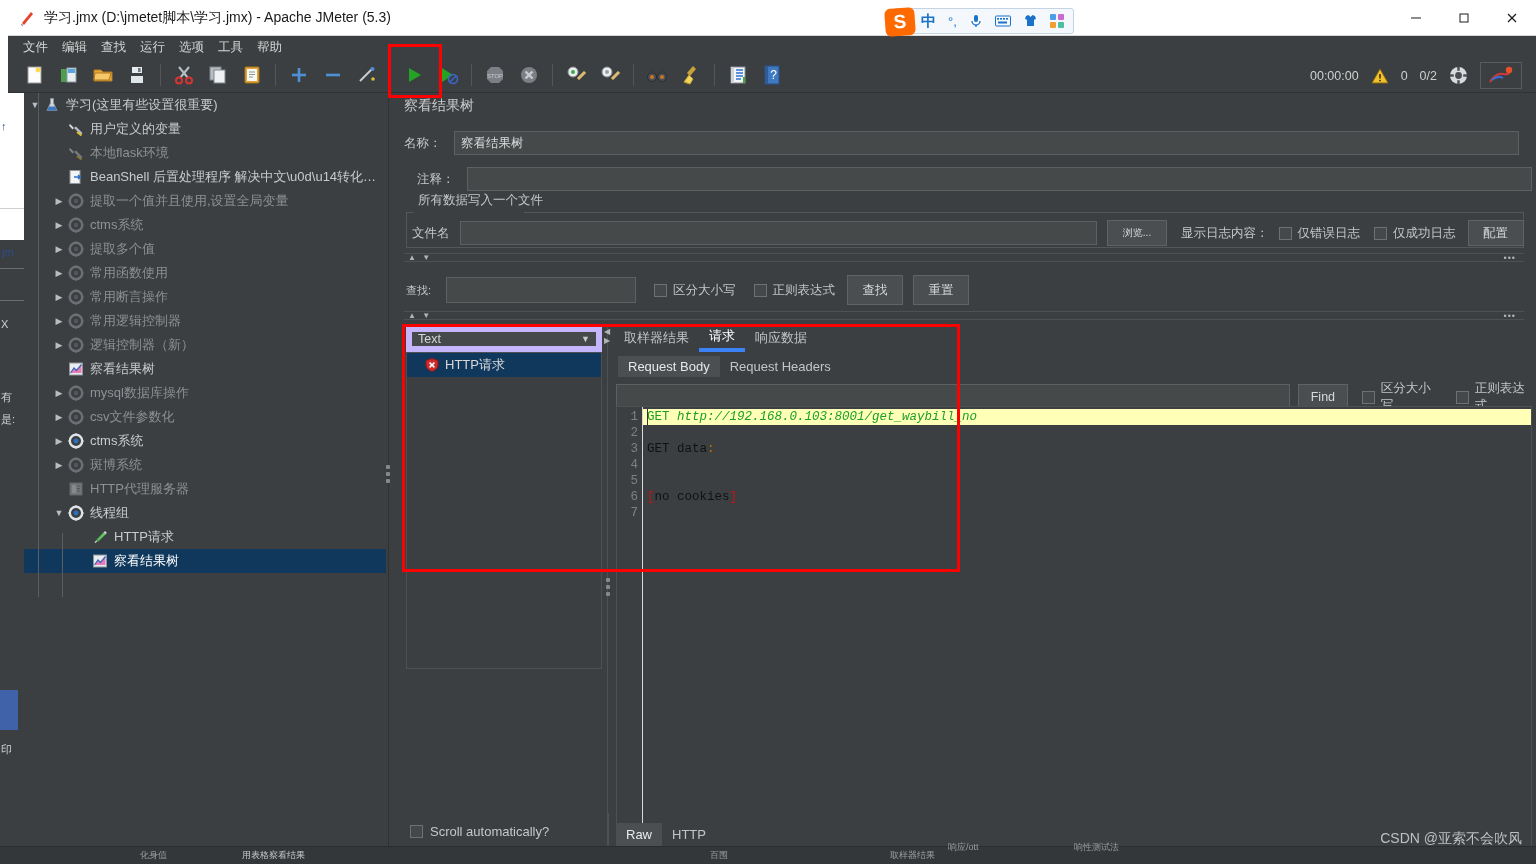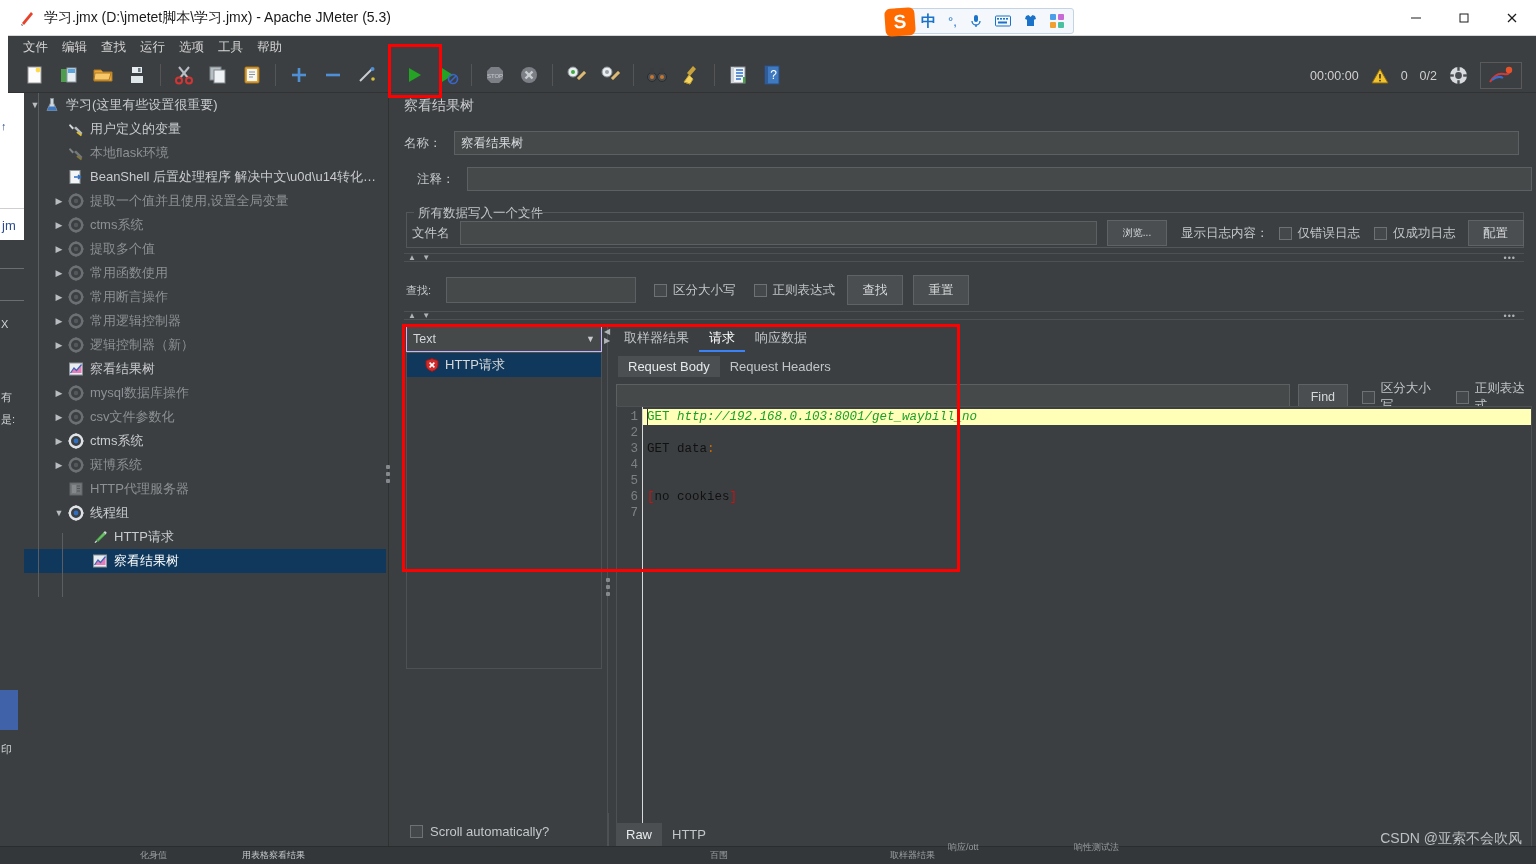--- a/index.html
+++ b/index.html
@@ -10,21 +10,21 @@
     background: #3c3f41;
     font-family: "Liberation Sans", "DejaVu Sans", sans-serif;
     -webkit-font-smoothing: antialiased;
   }
   #root { position: relative; width: 1536px; height: 864px; background: #3c3f41; }
 
   
   .bg-strip { position: absolute; background: #3c3f41; }
   .bg-white { position:absolute; background:#ffffff; }
   .bg-line { position:absolute; background:#9a9a9a; }
-  .bg-txt { position:absolute; color:#2b4d8f; font-size:13px; font-family:"Liberation Sans",sans-serif; white-space:nowrap; }
+  .bg-txt { position:absolute; color:#2b4d8f; font-size:11px; font-family:"Liberation Sans",sans-serif; white-space:nowrap;margin-top:28px; }
   .bg-txt2 { position:absolute; color:#cfd2d4; font-size:11px; white-space:nowrap; }
 
   
   .titlebar {
     position: absolute; left: 8px; top: 0; width: 1528px; height: 36px;
     background: #ffffff; border-bottom: 1px solid #d8d8d8;
     display: flex; align-items: center;
   }
   .title-icon { margin-left: 10px; width: 18px; height: 18px; position: relative; }
   .title-text { margin-left: 8px; font-size: 14px; color: #1a1a1a; white-space: nowrap; }
@@ -113,32 +113,32 @@
   .cb { width: 13px; height: 13px; border: 1px solid #6d7174; background: #44484a; display:inline-block; flex:0 0 13px; }
   .cbrow { display: flex; align-items: center; gap: 6px; }
   .cbrow .lbl { font-size: 12.5px; }
 
   .hsplit { position:absolute; height: 9px; background:#3c3f41; border-top:1px solid #4e5153; border-bottom:1px solid #4e5153; display:flex; align-items:center; }
   .hsplit .arrs { margin-left: 4px; color:#b0b3b6; font-size: 8px; letter-spacing:2px; }
   .hsplit .dots { position:absolute; right: 8px; color:#b0b3b6; font-size: 9px; letter-spacing:1px; }
 
   
   .combo {
-    position:absolute; background:#45494a; border:1px solid #c4b5fd; height:26px;
+    position:absolute; background:#45494a; border:6px solid #c4b5fd; height:26px;
     display:flex; align-items:center; padding: 0 6px; color:#d4d6d9; font-size:12.5px; justify-content: space-between;
   }
   .combo .arrow { color:#c8cacd; font-size:9px; }
 
   .res-list { position:absolute; background:#3c3f41; border:1px solid #4e5153; overflow:hidden; }
   .res-item { height: 24px; display:flex; align-items:center; gap:6px; padding-left:18px; font-size:13px; color:#d6d8da; }
   .res-item.sel { background:#10385c; }
 
   .tabs { position:absolute; display:flex; align-items:flex-end; height: 26px; }
   .tab { font-size: 13px; color:#c2c5c8; padding: 3px 10px; border-bottom: 2px solid transparent; }
-  .tab.active { color:#ffffff; border-bottom: 2px solid #3b82f6; }
+  .tab.active { color:#ffffff; border-bottom: 4px solid #3b82f6; }
 
   .subtabs { position:absolute; display:flex; align-items:center; height: 24px; }
   .subtab { font-size: 13px; color:#c2c5c8; padding: 3px 10px; }
   .subtab.active { background:#4b4f51; color:#e6e8ea; }
 
   .editor {
     position:absolute; background:#3c3f41; border:1px solid #4e5153; overflow:hidden; display:flex;
     font-family:"Liberation Mono","DejaVu Sans Mono", monospace; font-size:12.5px;
   }
   .gutter { width: 26px; background:#3c3f41; color:#7d8084; text-align:right; padding-top:2px; padding-right:4px; border-right:1px solid #d8d8d8; }
@@ -745,21 +745,21 @@
       <span class="lbl" style="width:50px;">名称：</span>
       <input class="jtf" style="width: 1065px;" value="察看结果树">
     </div>
 
     <div class="row" style="left:21px; top:74px; width:1120px;">
       <span class="lbl" style="width:50px;">注释：</span>
       <input class="jtf" style="width: 1065px;" value="">
     </div>
 
     <div class="group-top-l" style="left:10px; top:119px; width:8px;"></div>
-    <div class="group-title" style="left:18px; top:112px;">所有数据写入一个文件</div>
+    <div class="group-title" style="left:18px; top:99px;">所有数据写入一个文件</div>
     <div class="group-top-r" style="left:128px; top:119px; width:1000px;"></div>
     <div class="group-box" style="left:10px; top:119px; width:1118px; height:36px; border-top:none;"></div>
 
     <div class="row" style="left:16px; top:127px;">
       <span class="lbl" style="width:48px;">文件名</span>
       <input class="jtf" style="width: 637px;" value="">
       <button class="jbtn" style="margin-left:10px;width:60px;font-size:10px;">浏览...</button>
       <span class="lbl" style="margin-left:14px;">显示日志内容：</span>
       <span class="cbrow" style="margin-left:10px;">
         <span class="cb"></span>

